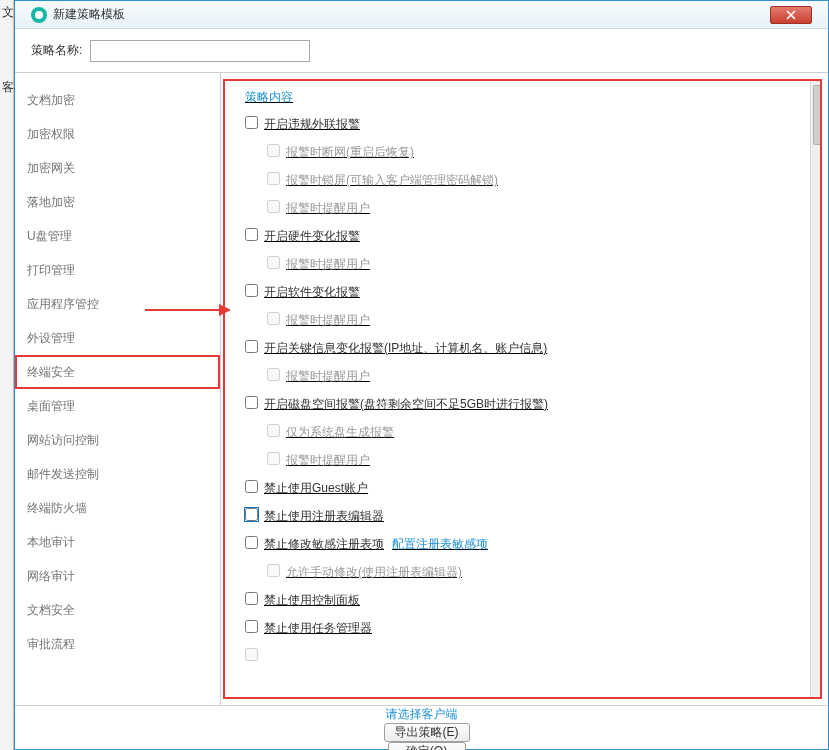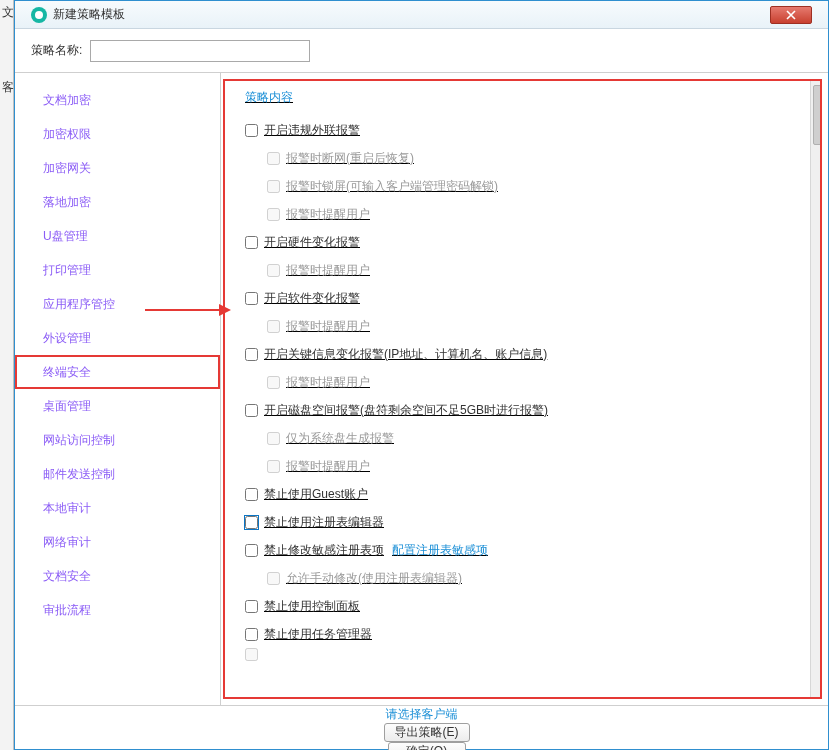--- a/index.html
+++ b/index.html
@@ -12,27 +12,27 @@
 .titlebar .app-icon::after{content:"";position:absolute;left:4px;top:4px;width:8px;height:8px;border-radius:50%;background:#fff;}
 .titlebar .title{color:#333;}
 .titlebar .spacer{flex:1;}
 .close-btn{width:42px;height:18px;background:linear-gradient(#e67a6f,#c8402f);border:1px solid #9e2f22;border-radius:2px;display:flex;align-items:center;justify-content:center;}
 .close-btn svg{display:block;}
 .name-row{height:44px;display:flex;align-items:center;padding:0 16px;border-bottom:1px solid #cfcfcf;}
 .name-row label{color:#333;margin-right:8px;}
 .name-row input{width:220px;height:22px;border:1px solid #a9a9a9;padding:2px 4px;}
 .body{display:flex;height:632px;}
 .sidebar{width:206px;border-right:1px solid #cfcfcf;padding:10px 0 10px 0;overflow:hidden;position:relative;}
-.sidebar-item{height:34px;line-height:34px;padding-left:28px;color:#8b5cf6;cursor:default;}
+.sidebar-item{height:34px;line-height:34px;padding-left:12px;color:#737373;cursor:default;}
 .sidebar-item.active{outline:2px solid #e53935;outline-offset:-2px;}
 .content{flex:1;position:relative;border:2px solid #e53935;margin:6px 6px 6px 2px;padding:8px 14px 2px 20px;overflow:hidden;text-decoration:underline;}
 .content-scroll{position:absolute;right:-6px;top:0;bottom:0;width:16px;background:#f0f0f0;border-left:1px solid #d7d7d7;}
 .content-scroll .thumb{position:absolute;left:2px;right:2px;top:4px;height:60px;background:#cfcfcf;border:1px solid #b0b0b0;border-radius:2px;}
 .section-title{color:#1b8fd6;margin-bottom:10px;}
-.chk-row{display:flex;align-items:center;height:28px;}
+.chk-row{display:flex;height:28px;}
 .chk-row.indent{padding-left:22px;}
 .chk-row input[type=checkbox]{width:13px;height:13px;margin-right:6px;}
 .chk-row.special input[type=checkbox]{outline:1px solid #0b75c4;}
 .chk-row .label{color:#333;}
 .chk-row.disabled .label{color:#9a9a9a;}
 .chk-row .sub{color:#9a9a9a;}
 .chk-row .link{color:#1b8fd6;margin-left:8px;}
 .arrow{position:absolute;left:130px;top:300px;width:86px;height:18px;pointer-events:none;}
 .footer{height:44px;border-top:1px solid #cfcfcf;display:flex;align-items:center;padding:0 16px;flex-direction:column;}
 .footer .hint{color:#1b8fd6;}
@@ -72,20 +72,21 @@
         <div class="sidebar-item">加密网关</div>
         <div class="sidebar-item">落地加密</div>
         <div class="sidebar-item">U盘管理</div>
         <div class="sidebar-item">打印管理</div>
         <div class="sidebar-item">应用程序管控</div>
         <div class="sidebar-item">外设管理</div>
         <div class="sidebar-item active">终端安全</div>
         <div class="sidebar-item">桌面管理</div>
         <div class="sidebar-item">网站访问控制</div>
         <div class="sidebar-item">邮件发送控制</div>
+        <div class="sidebar-item">终端防火墙</div>
         <div class="sidebar-item">本地审计</div>
         <div class="sidebar-item">网络审计</div>
         <div class="sidebar-item">文档安全</div>
         <div class="sidebar-item">审批流程</div>
       </div>
 
     <div class="content">
       <div class="section-title">策略内容</div>
       <div id="content-list">
           <div class="chk-row">

